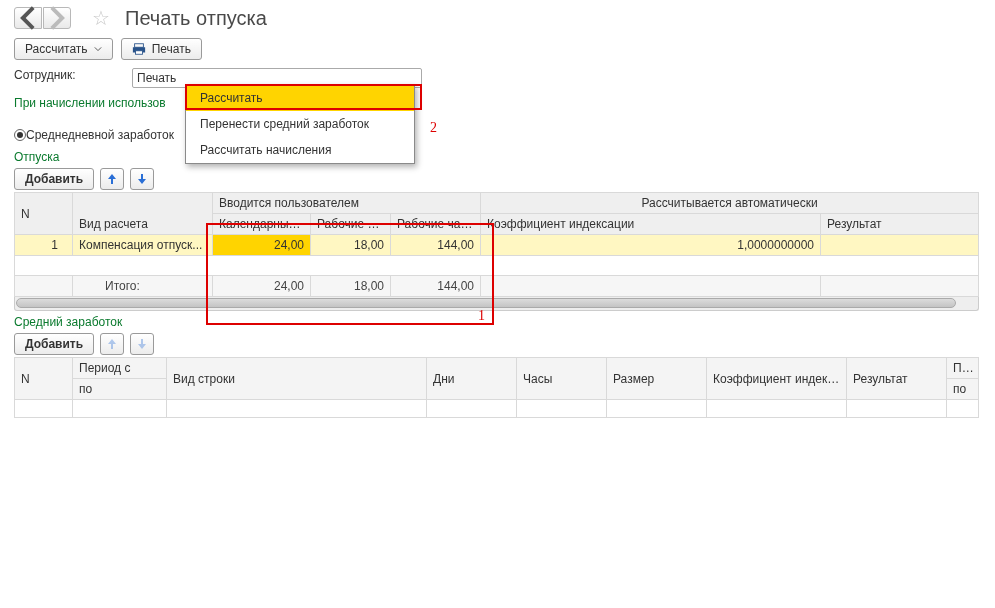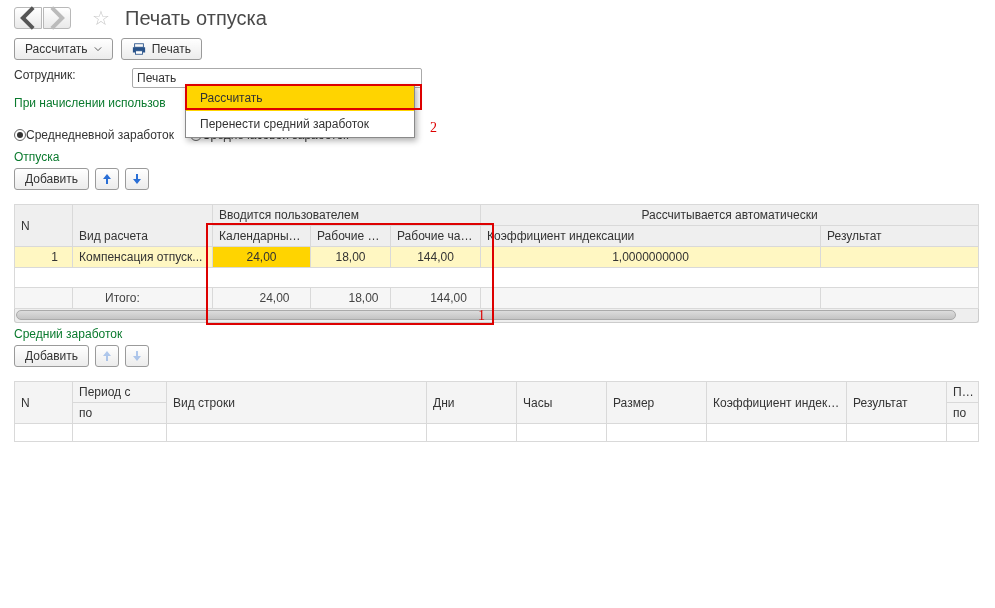--- a/index.html
+++ b/index.html
@@ -86,21 +86,21 @@
   .radio-row { display:flex; align-items:center; gap:16px; padding-left:0; height:22px;}
   .radio-opt { display:flex; align-items:center; }
   .radio-dot {
     width:12px; height:12px; border:1px solid #666; border-radius:50%;
     display:flex; align-items:center; justify-content:center;
   }
   .radio-dot.checked::after{
     content:""; width:6px; height:6px; background:#333; border-radius:50%;
   }
   .section-title { color:#0a7a2e; padding:4px 14px 2px 14px; font-size:12px;}
-  .subtoolbar { display:flex; align-items:flex-start; gap:6px; padding:2px 14px 14px 14px;}
+  .subtoolbar { display:flex; align-items:flex-start; gap:6px; padding:2px 14px 2px 14px;font-weight:bold;}
   .arrow-btn {
     width:24px; height:22px; border:1px solid #9a9a9a; border-radius:3px;
     background:linear-gradient(#fff,#ececec);
     display:flex; align-items:center; justify-content:center;
   }
   .arrow-btn svg { width:10px; height:12px; }
   .arrow-btn.disabled svg { opacity:.35; }
 
   
   .table-wrap { padding:0 14px; }
@@ -114,21 +114,21 @@
     border:1px solid #d9d9d9;
     padding:3px 6px;
     font-size:12px;
     text-align:left;
     height:20px;
     overflow:hidden; white-space:nowrap; text-overflow:ellipsis;
     background:#fff;
   }
   table.grid th { background:#f4f4f4; font-weight:normal; color:#333;}
   table.grid .group-head th { background:#efefef; text-align:left;}
-  table.grid td.num, table.grid th.num { text-align:center; }
+  table.grid td.num, table.grid th.num { text-align:right; }
   tr.data-row td { background:#fff7c2; }
   tr.data-row td.n-col { text-align:right; padding-right:14px;}
   tr.data-row td.hl { background:#ffd400; }
   td.nodata { background:#fff; height:60px; }
   tr.total-row td { background:#f6f6f6; color:#444;padding-left:32px;}
   .hscroll {
     width:965px; height:14px; background:#eee; border:1px solid #ccc; border-top:none;
     position:relative; border-radius:0 0 3px 3px;
   }
   .hscroll .thumb {
@@ -354,18 +354,21 @@
     </table>
 </div>
 
 <div class="dropdown">
   <div class="item active">
     <span>Рассчитать</span>
   </div>
   <div class="item">
     <span>Перенести средний заработок</span>
   </div>
+  <div class="item">
+    <span>Рассчитать начисления</span>
+  </div>
 </div>
 
 <div class="annot-rect" style="left:185px; top:84px; width:237px; height:26px;"></div>
 <div class="annot-num" style="left:430px; top:120px;">2</div>
 <div class="annot-rect" style="left:206px; top:223px; width:288px; height:102px;"></div>
 <div class="annot-num" style="left:478px; top:308px;">1</div>
 
 </body></html>

